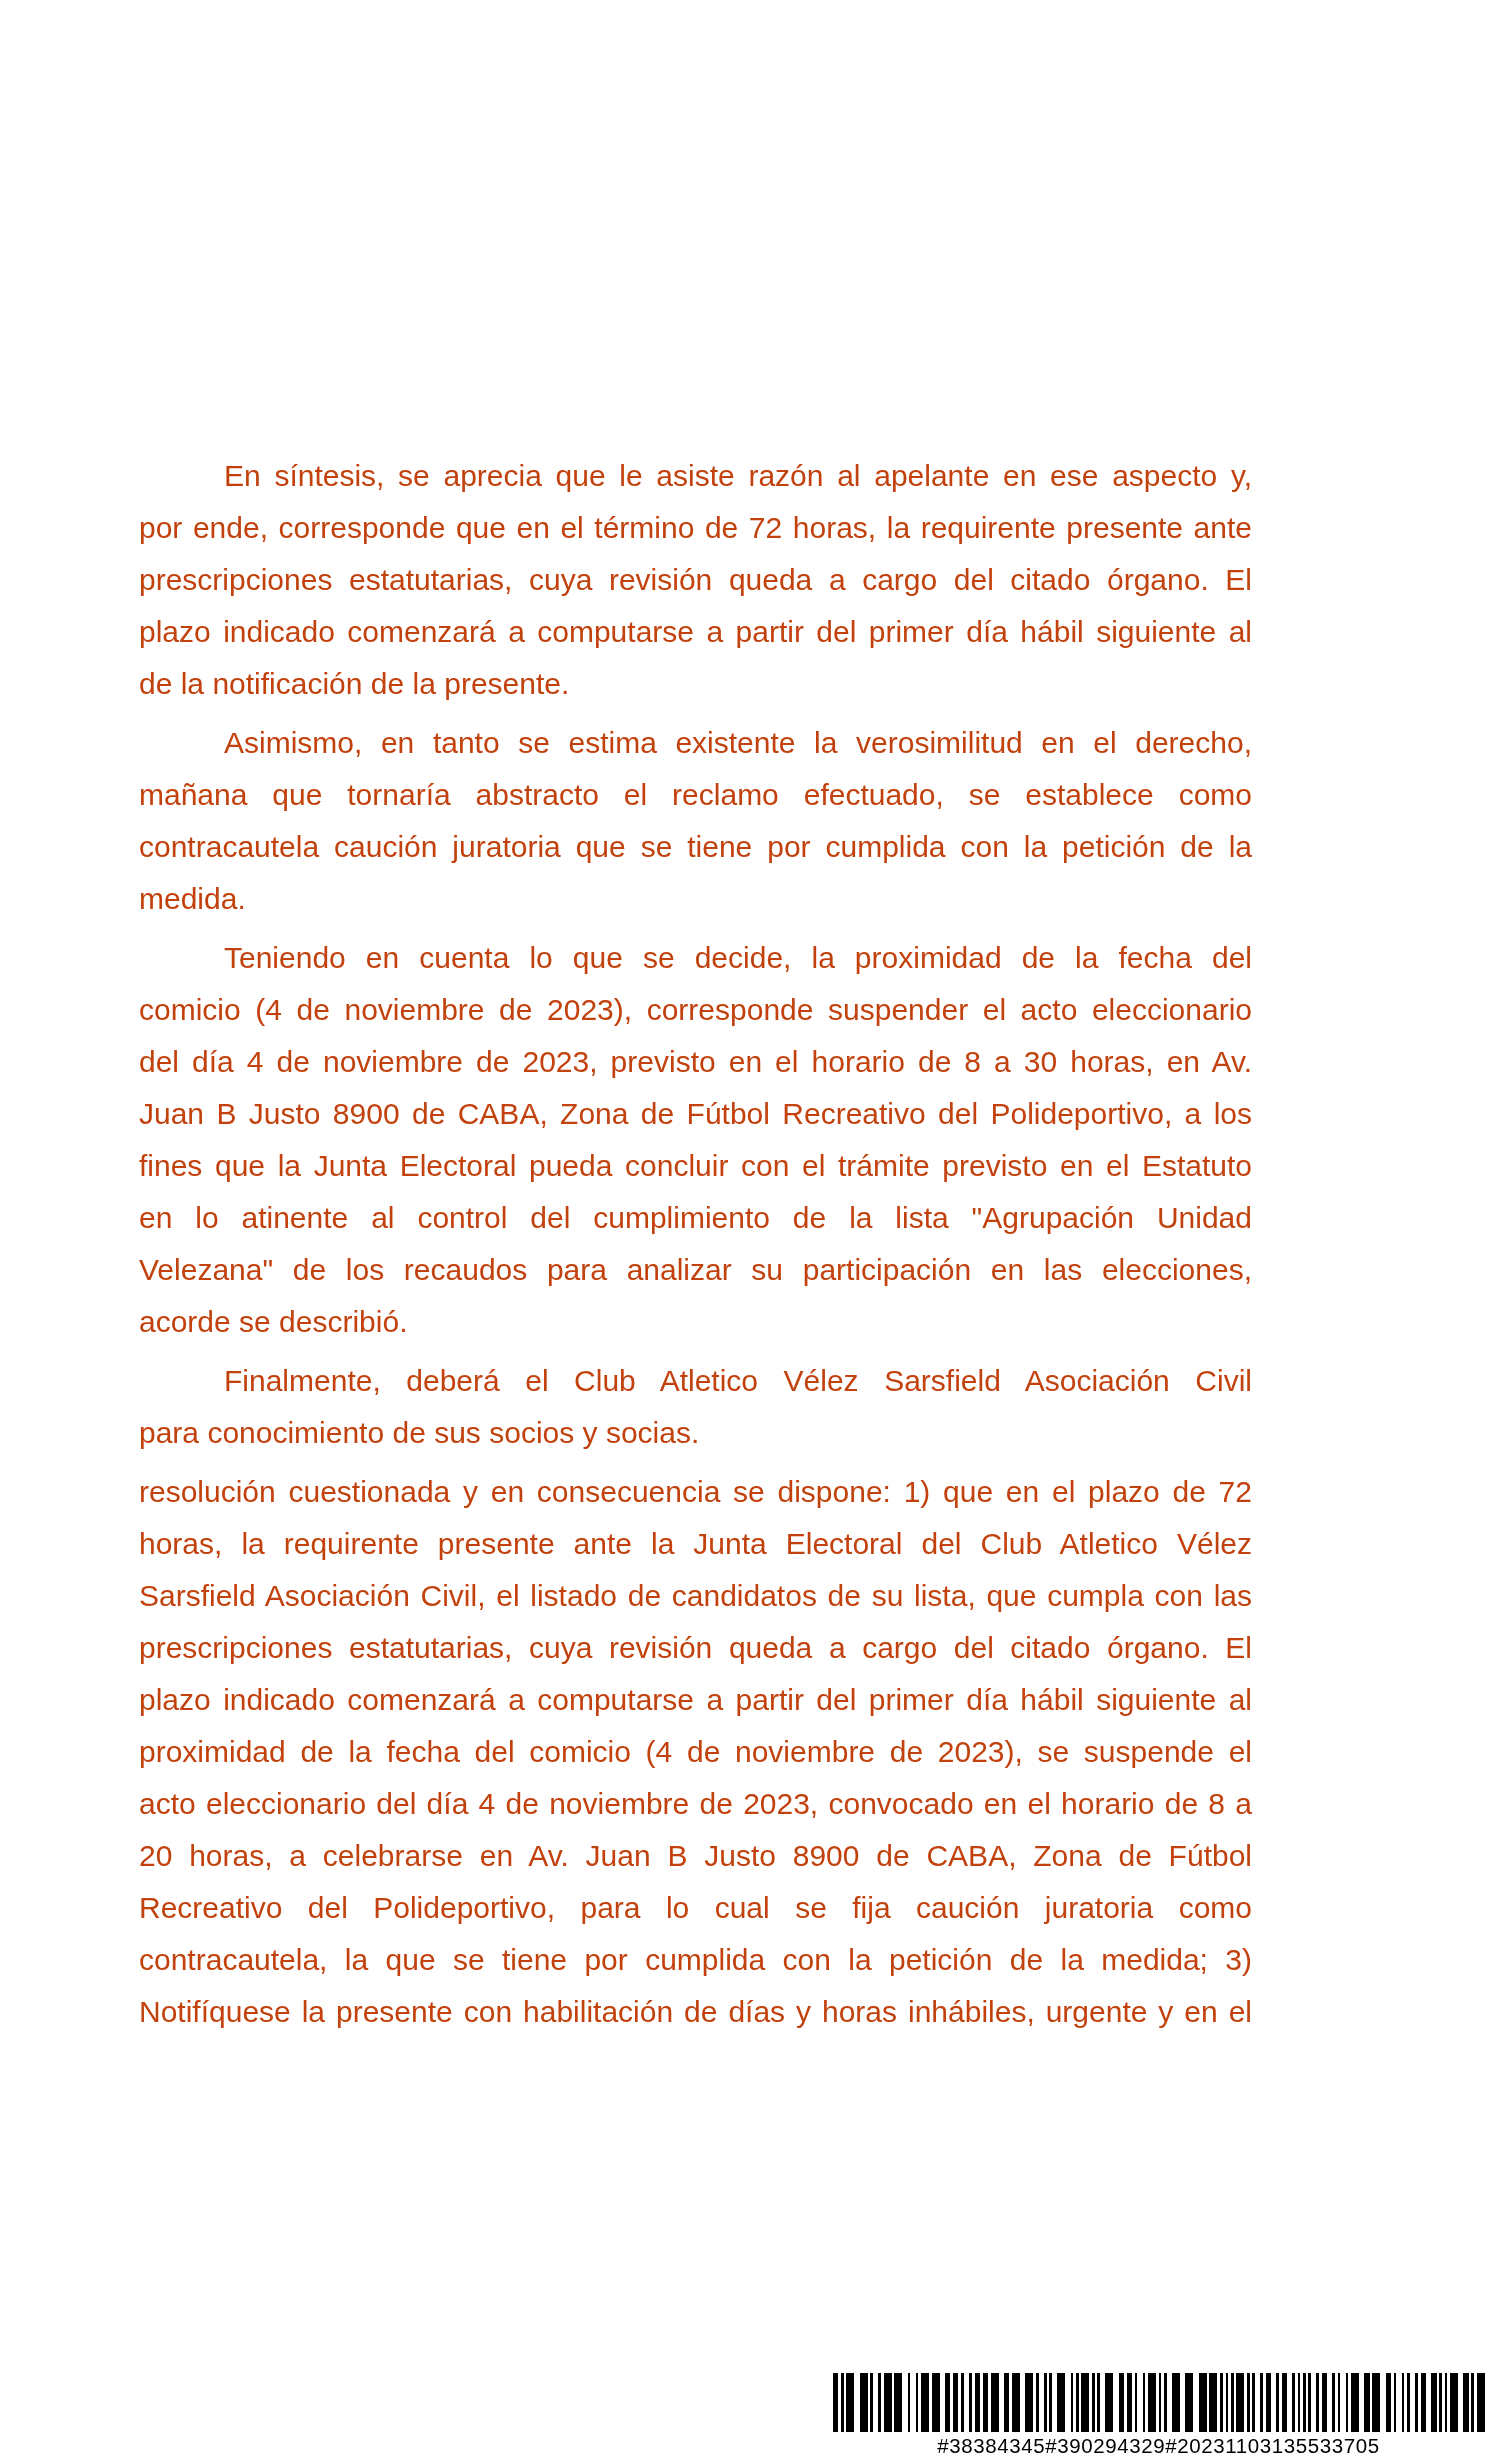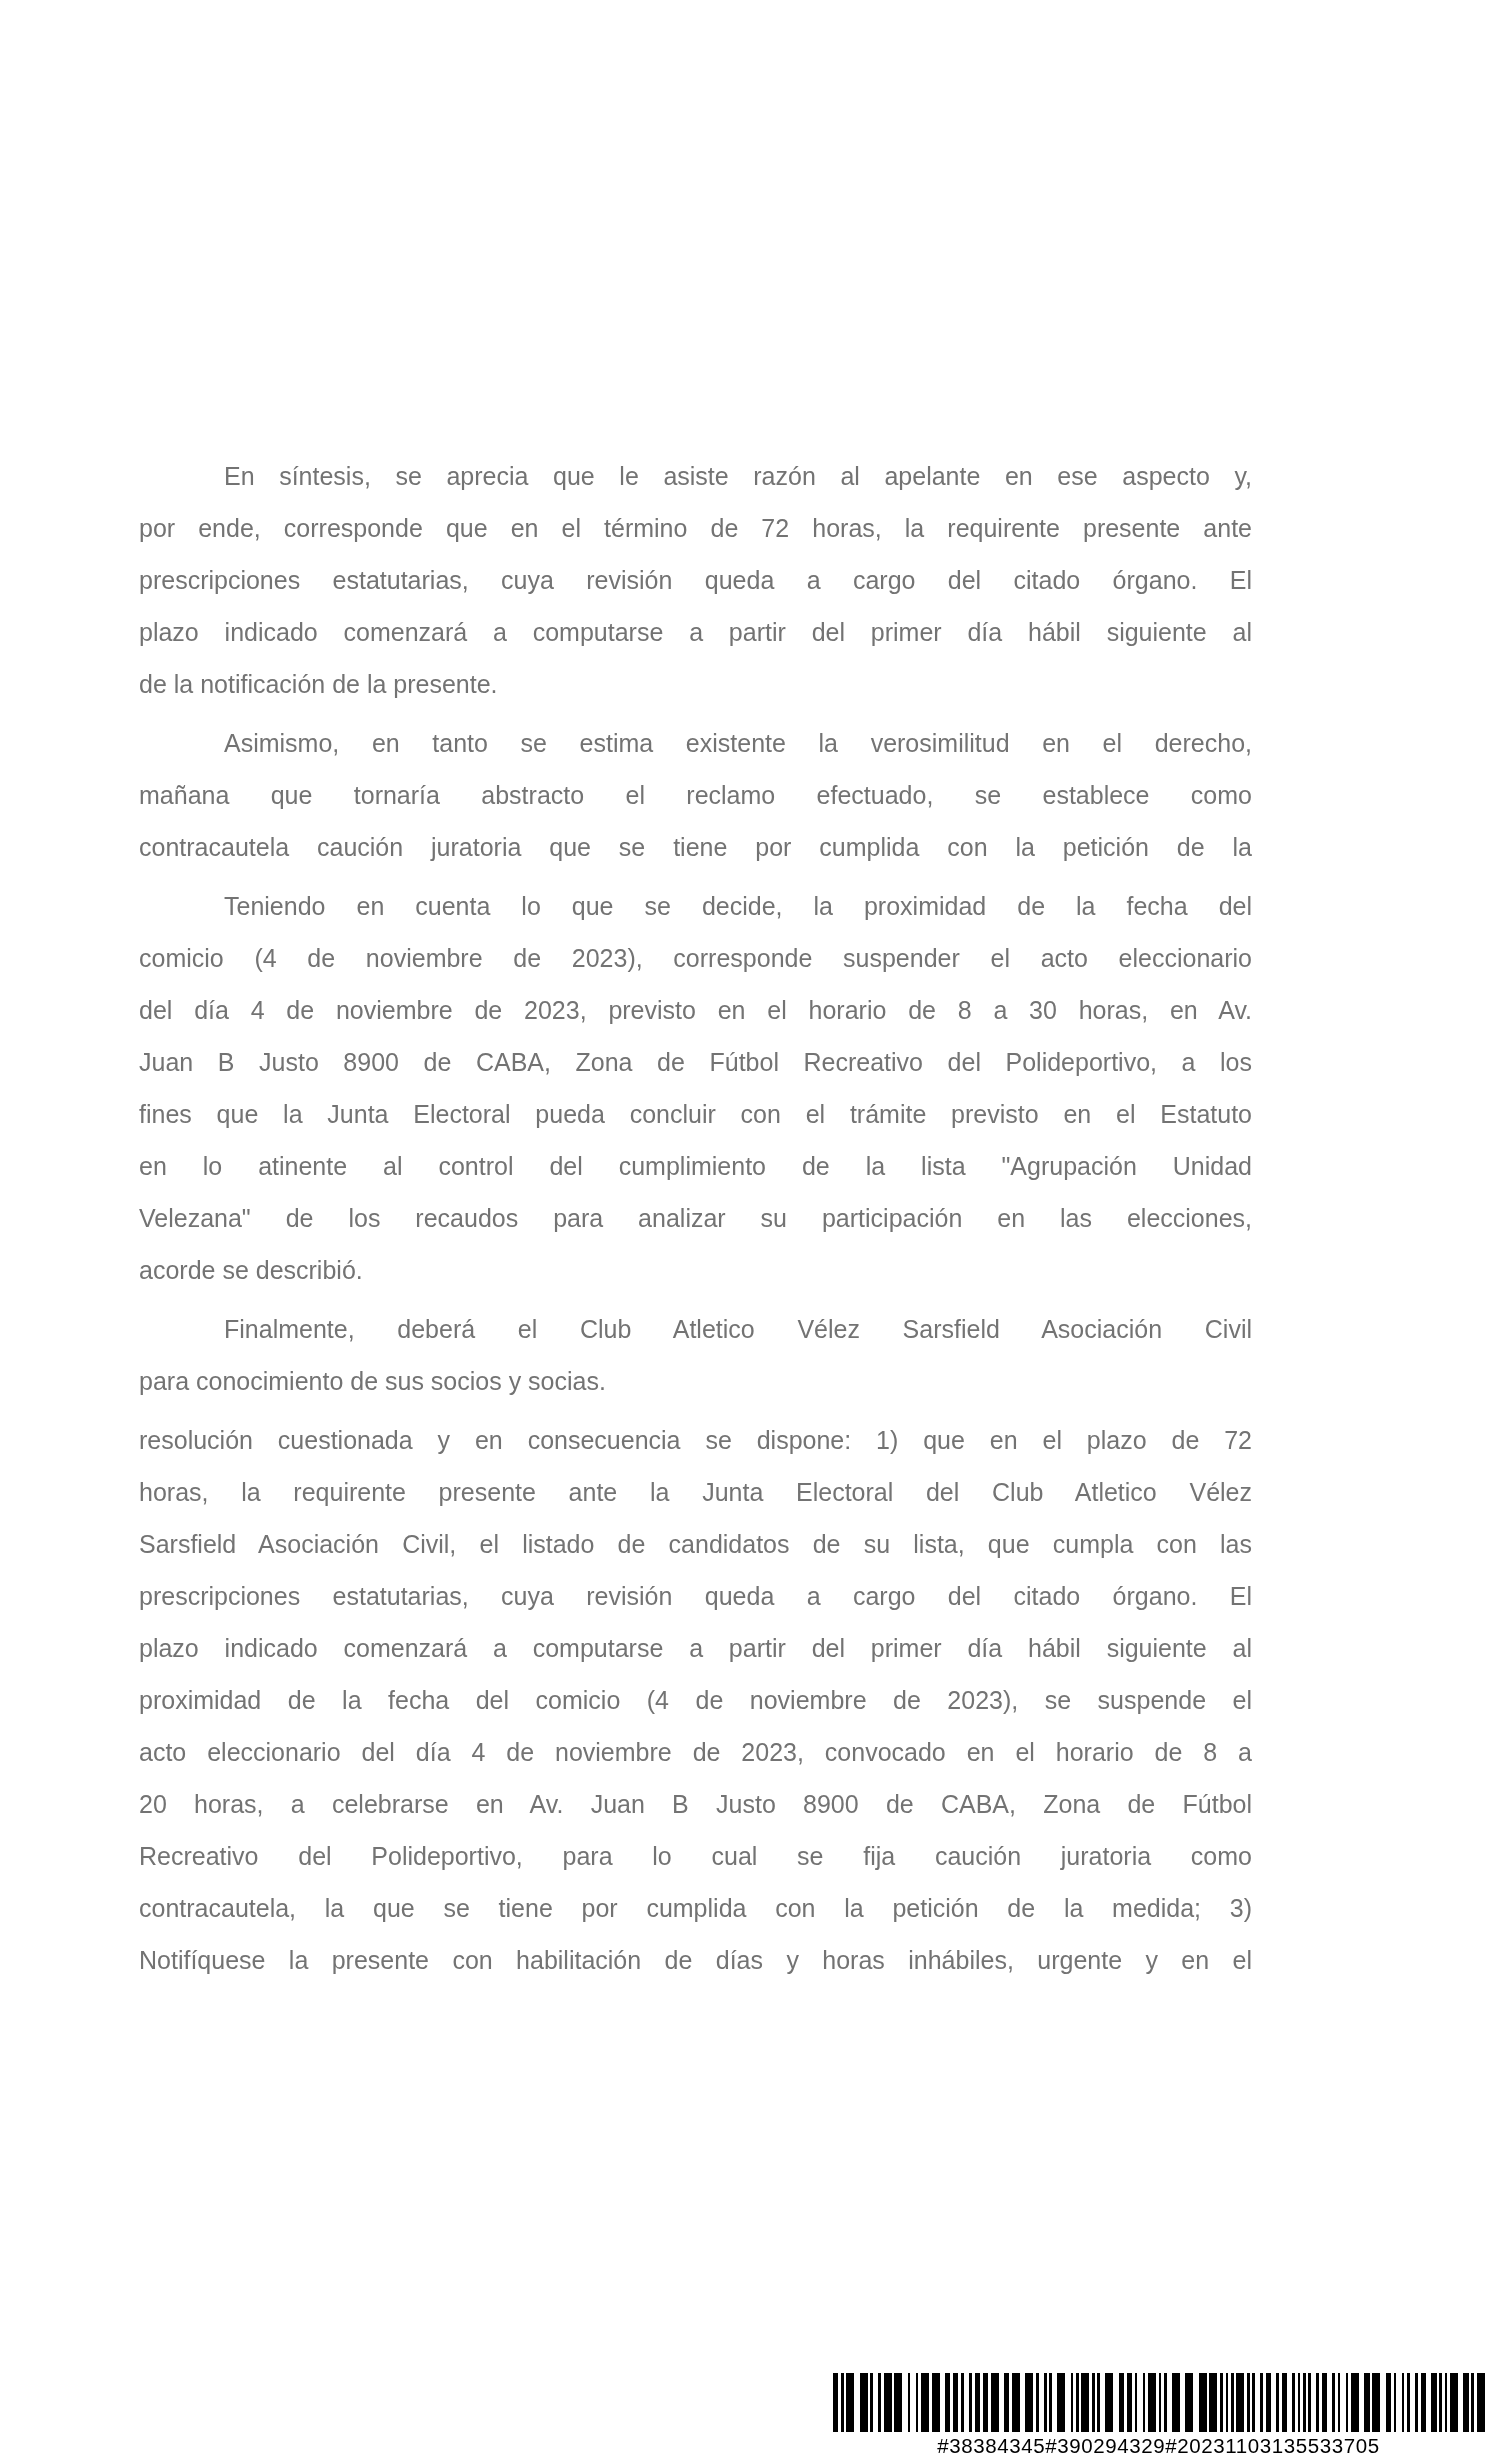--- a/index.html
+++ b/index.html
@@ -15,23 +15,23 @@
     position: absolute;
     inset: 0;
     background: #ffffff;
     overflow: hidden;
   }
   .text-block {
     position: absolute;
     left: 139px;
     top: 450px;
     width: 1113px;
-    font-size: 25px;
+    font-size: 30px;
     line-height: 52px;
-    color: #737373;
+    color: #c2410c;
   }
   .paragraph { margin: 0 0 7px 0; }
   .line {
     text-align: justify;
     white-space: normal;
   }
   .line.force { text-align-last: justify; }
   .line.first { text-indent: 85px; }
   .seg.bold { font-weight: bold; }
   .barcode {
@@ -66,20 +66,21 @@
         <div class="line first force"><span class="seg">En síntesis, se aprecia que le asiste razón al apelante en ese aspecto y,</span></div>
         <div class="line force"><span class="seg">por ende, corresponde que en el término de 72 horas, la requirente presente ante</span></div>
         <div class="line force"><span class="seg">prescripciones estatutarias, cuya revisión queda a cargo del citado órgano. El</span></div>
         <div class="line force"><span class="seg">plazo indicado comenzará a computarse a partir del primer día hábil siguiente al</span></div>
         <div class="line"><span class="seg">de la notificación de la presente.</span></div>
       </div>
       <div class="paragraph">
         <div class="line first force"><span class="seg">Asimismo, en tanto se estima existente la verosimilitud en el derecho,</span></div>
         <div class="line force"><span class="seg">mañana que tornaría abstracto el reclamo efectuado, se establece como</span></div>
         <div class="line force"><span class="seg">contracautela caución juratoria que se tiene por cumplida con la petición de la</span></div>
+        <div class="line"><span class="seg">medida.</span></div>
       </div>
       <div class="paragraph">
         <div class="line first force"><span class="seg">Teniendo en cuenta lo que se decide, la proximidad de la fecha del</span></div>
         <div class="line force"><span class="seg">comicio  (4 de noviembre de 2023), corresponde suspender el acto eleccionario</span></div>
         <div class="line force"><span class="seg">del día 4  de noviembre de 2023, previsto en el horario de 8 a 30 horas, en Av.</span></div>
         <div class="line force"><span class="seg">Juan B Justo 8900 de CABA, Zona de Fútbol Recreativo del Polideportivo, a los</span></div>
         <div class="line force"><span class="seg">fines que la Junta Electoral pueda concluir con el trámite previsto en el Estatuto</span></div>
         <div class="line force"><span class="seg">en lo atinente al control del cumplimiento de la lista "Agrupación Unidad</span></div>
         <div class="line force"><span class="seg">Velezana" de los recaudos para analizar su participación en las elecciones,</span></div>
         <div class="line"><span class="seg">acorde se describió.</span></div>

